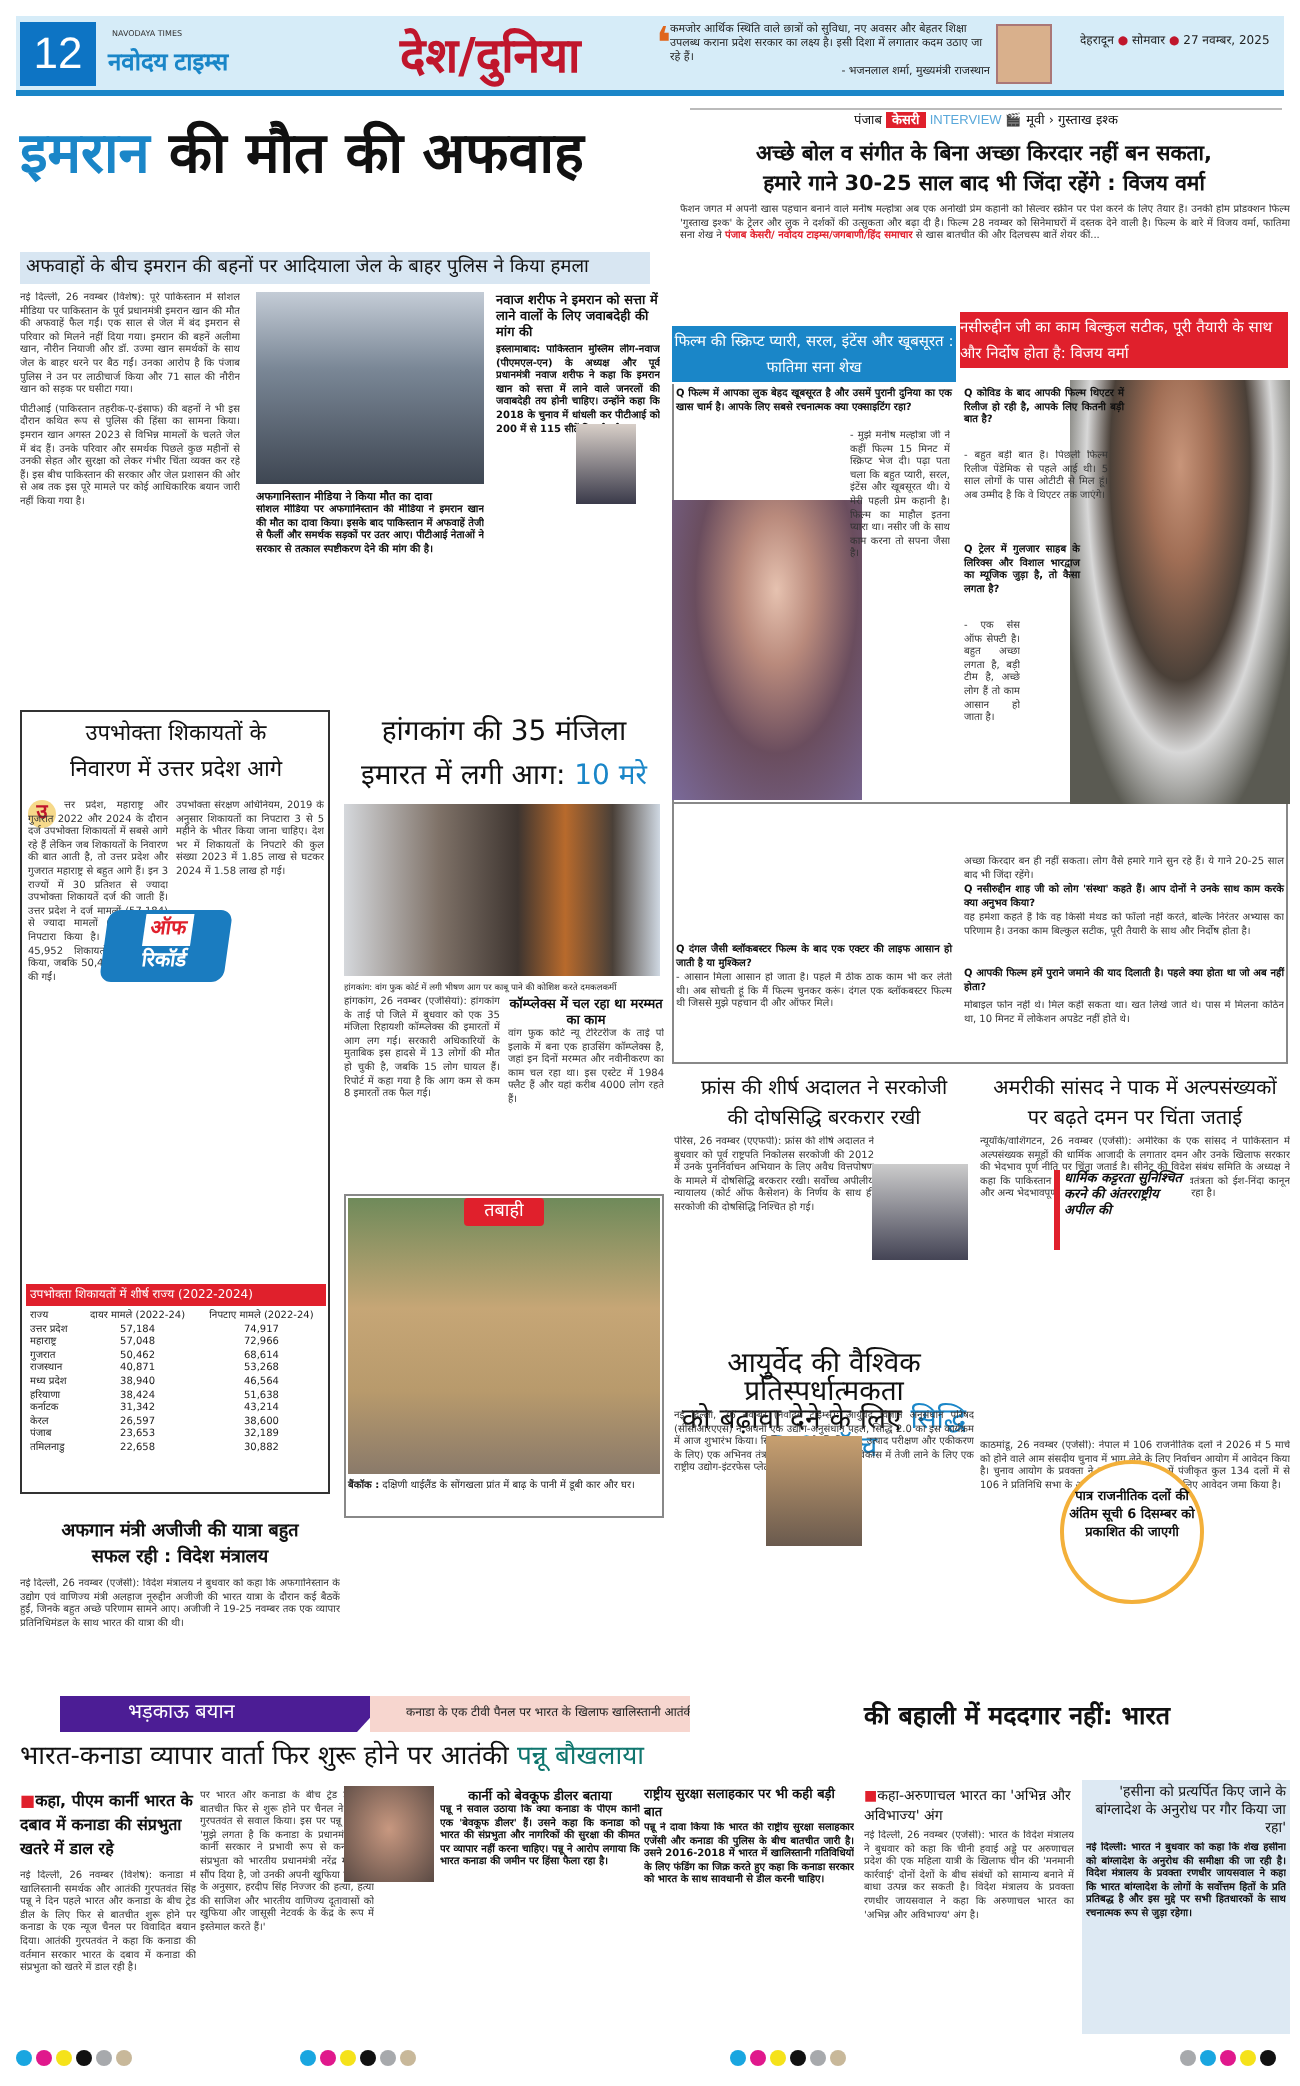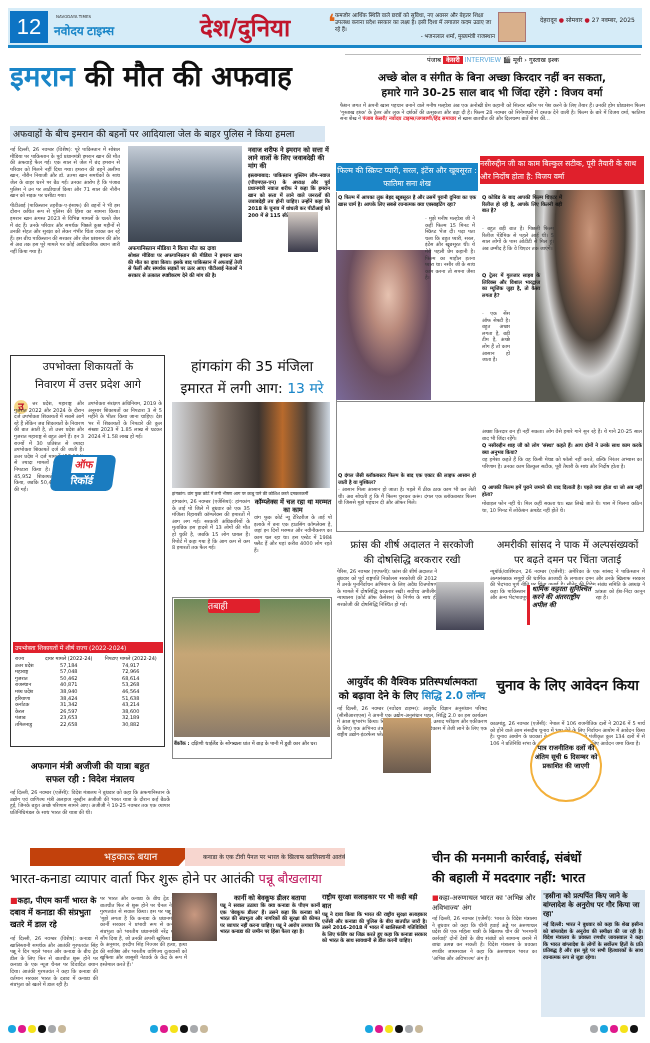--- a/index.html
+++ b/index.html
@@ -20,21 +20,21 @@
 .subhead1{left:10px;top:126px;width:315px;height:16px;background:#d8e6f2;font-size:9.3px;line-height:16px;padding-left:3px}
 .col{font-size:5px;line-height:6.6px;color:#333;text-align:justify}
 .photo{background:#777}
 .caption{font-size:5.5px;font-weight:bold;color:#111}
 .box{border:1.5px solid #333}
 .redbar{background:#e0202c;color:#fff}
 .bluebar{background:#1a86c8;color:#fff}
 table.stats{border-collapse:collapse;font-size:5px;color:#222;width:100%}
 table.stats td,table.stats th{padding:0 2px;line-height:6.6px;font-weight:normal;text-align:left}
 table.stats td.n,table.stats th.n{text-align:center}
-.banner-red{left:30px;top:848px;width:165px;height:18px;background:#c2410c;color:#fff;font-size:10px;line-height:18px;padding-left:74px;clip-path:polygon(0 0,100% 0,90% 100%,0 100%)}
+.banner-red{left:30px;top:848px;width:165px;height:18px;background:#4c1d95;color:#fff;font-size:10px;line-height:18px;padding-left:34px;clip-path:polygon(0 0,100% 0,90% 100%,0 100%)}
 .dots{display:flex;gap:2px}
 .dots span{width:8px;height:8px;border-radius:50%}
 </style>
 </head>
 <body>
 
 <div class="abs masthead"></div>
 <div class="abs pageno">12</div>
 <div class="abs brand">NAVODAYA TIMES</div>
 <div class="abs brand2">नवोदय टाइम्स</div>
@@ -143,33 +143,33 @@
           <td>तमिलनाडु</td>
           <td class="n">22,658</td>
           <td class="n">30,882</td>
         </tr>
     </tbody>
   </table>
 </div>
 
 <div class="abs" style="left:172px;top:355px;width:160px;font-size:14px;line-height:22px;font-weight:normal;text-align:center">
   <div>हांगकांग की 35 मंजिला</div>
-  <div><span>इमारत में लगी आग: </span><span style="color:#1a86c8">13 मरे</span></div>
+  <div><span>इमारत में लगी आग: </span><span style="color:#1a86c8">10 मरे</span></div>
 </div>
 <div class="abs photo" style="left:172px;top:402px;width:158px;height:86px;background:linear-gradient(90deg,#d5d8dc 0%,#7f7268 30%,#3e3530 55%,#b86a2c 70%,#4a4038 85%,#cfd8e2 100%)"></div>
 <div class="abs" style="left:172px;top:490px;width:158px;font-size:4.3px;color:#222">हांगकांग: वांग फुक कोर्ट में लगी भीषण आग पर काबू पाने की कोशिश करते दमकलकर्मी</div>
 <div class="abs col" style="left:172px;top:498px;width:78px;height:95px;overflow:hidden">हांगकांग, 26 नवम्बर (एजेंसियां): हांगकांग के ताई पो जिले में बुधवार को एक 35 मंजिला रिहायशी कॉम्प्लेक्स की इमारतों में आग लग गई। सरकारी अधिकारियों के मुताबिक इस हादसे में 13 लोगों की मौत हो चुकी है, जबकि 15 लोग घायल हैं। रिपोर्ट में कहा गया है कि आग कम से कम 8 इमारतों तक फैल गई।</div>
 <div class="abs" style="left:254px;top:498px;width:78px">
   <div class="caption" style="font-size:6.5px;line-height:8px;text-align:center">कॉम्प्लेक्स में चल रहा था मरम्मत का काम</div>
   <div class="col" style="height:72px;overflow:hidden">वांग फुक कोर्ट न्यू टेरिटरीज के ताई पो इलाके में बना एक हाउसिंग कॉम्प्लेक्स है, जहां इन दिनों मरम्मत और नवीनीकरण का काम चल रहा था। इस एस्टेट में 1984 फ्लैट हैं और यहां करीब 4000 लोग रहते हैं।</div>
 </div>
 
 <div class="abs" style="left:172px;top:597px;width:160px;height:162px;border:1px solid #888"></div>
 <div class="abs photo" style="left:174px;top:599px;width:156px;height:138px;background:linear-gradient(180deg,#6f8a5a 0%,#c6a676 40%,#b89a6c 70%,#8a7a6a 100%)"></div>
-<div class="abs redbar" style="left:208px;top:599px;width:52px;height:14px;font-size:9px;line-height:14px;text-align:left;border-radius:2px">तबाही</div>
+<div class="abs redbar" style="left:232px;top:599px;width:40px;height:14px;font-size:9px;line-height:14px;text-align:center;border-radius:2px">तबाही</div>
 <div class="abs" style="left:174px;top:740px;width:156px;font-size:5px;line-height:6px;color:#222">
   <b>बैंकॉक :</b>
   <span>दक्षिणी थाईलैंड के सोंगखला प्रांत में बाढ़ के पानी में डूबी कार और घर।</span>
 </div>
 
 <div class="abs" style="left:10px;top:760px;width:160px;font-size:9px;line-height:13px;font-weight:bold;text-align:center">
   <div>अफगान मंत्री अजीजी की यात्रा बहुत</div>
   <div>सफल रही : विदेश मंत्रालय</div>
 </div>
 <div class="abs col" style="left:10px;top:789px;width:160px;height:45px;overflow:hidden">नई दिल्ली, 26 नवम्बर (एजेंसी): विदेश मंत्रालय ने बुधवार को कहा कि अफगानिस्तान के उद्योग एवं वाणिज्य मंत्री अलहाज नूरुद्दीन अजीजी की भारत यात्रा के दौरान कई बैठकें हुईं, जिनके बहुत अच्छे परिणाम सामने आए। अजीजी ने 19-25 नवम्बर तक एक व्यापार प्रतिनिधिमंडल के साथ भारत की यात्रा की थी।</div>
@@ -217,64 +217,62 @@
 <div class="abs col" style="left:337px;top:568px;width:100px;height:104px;overflow:hidden">पेरिस, 26 नवम्बर (एएफपी): फ्रांस की शीर्ष अदालत ने बुधवार को पूर्व राष्ट्रपति निकोलस सरकोजी की 2012 में उनके पुनर्निर्वाचन अभियान के लिए अवैध वित्तपोषण के मामले में दोषसिद्धि बरकरार रखी। सर्वोच्च अपीलीय न्यायालय (कोर्ट ऑफ कैसेशन) के निर्णय के साथ ही सरकोजी की दोषसिद्धि निश्चित हो गई।</div>
 <div class="abs photo" style="left:436px;top:582px;width:48px;height:48px;background:linear-gradient(180deg,#ccc,#445)"></div>
 
 <div class="abs" style="left:490px;top:537px;width:155px;font-size:10px;line-height:15px;text-align:center">
   <div>अमरीकी सांसद ने पाक में अल्पसंख्यकों</div>
   <div>पर बढ़ते दमन पर चिंता जताई</div>
 </div>
 <div class="abs col" style="left:490px;top:568px;width:155px;height:104px;overflow:hidden">न्यूयॉर्क/वाशिंगटन, 26 नवम्बर (एजेंसी): अमेरिका के एक सांसद ने पाकिस्तान में अल्पसंख्यक समूहों की धार्मिक आजादी के लगातार दमन और उनके खिलाफ सरकार की भेदभाव पूर्ण नीति पर चिंता जताई है। सीनेट की विदेश संबंध समिति के अध्यक्ष ने कहा कि पाकिस्तान में अल्पसंख्यक समूहों की धार्मिक स्वतंत्रता को ईश-निंदा कानून और अन्य भेदभावपूर्ण नीतियों के जरिए लगातार दबाया जा रहा है।</div>
 <div class="abs" style="left:527px;top:585px;width:68px;height:40px;background:#fff;font-size:6.5px;line-height:8px;font-weight:bold;font-style:italic;border-left:3px solid #e0202c;padding-left:2px">धार्मिक कट्टरता सुनिश्चित करने की अंतरराष्ट्रीय अपील की</div>
 
-<div class="abs" style="left:337px;top:675px;width:150px;font-size:10px;line-height:14px;font-weight:bold;text-align:center">
+<div class="abs" style="left:337px;top:675px;width:150px;font-size:14px;line-height:14px;font-weight:normal;text-align:center">
   <div>आयुर्वेद की वैश्विक प्रतिस्पर्धात्मकता</div>
   <div><span>को बढ़ावा देने के लिए </span><span style="color:#1a86c8">सिद्धि 2.0 लॉन्च</span></div>
 </div>
 <div class="abs col" style="left:337px;top:705px;width:150px;height:135px;overflow:hidden">नई दिल्ली, 26 नवम्बर (नवोदय टाइम्स): आयुर्वेद विज्ञान अनुसंधान परिषद (सीसीआरएएस) ने अपनी एक उद्योग-अनुसंधान पहल, सिद्धि 2.0 का इस कार्यक्रम में आज शुभारंभ किया। सिद्धि 2.0 (औषधि विकास, उत्पाद परीक्षण और एकीकरण के लिए) एक अभिनव तंत्र है जो आयुर्वेदिक उत्पाद विकास में तेजी लाने के लिए एक राष्ट्रीय उद्योग-इंटरफेस प्लेटफार्म है।</div>
 <div class="abs photo" style="left:383px;top:718px;width:48px;height:55px;background:linear-gradient(180deg,#c8a070,#6a5a4e)"></div>
 
 <div class="abs" style="left:490px;top:675px;width:155px;font-size:14px;line-height:20px;font-weight:bold;text-align:center">
-  <div>चुनाव के लिए आवेदन किया</div>
 </div>
 <div class="abs col" style="left:490px;top:720px;width:155px;height:120px;overflow:hidden">काठमांडू, 26 नवम्बर (एजेंसी): नेपाल में 106 राजनीतिक दलों ने 2026 में 5 मार्च को होने वाले आम संसदीय चुनाव में भाग लेने के लिए निर्वाचन आयोग में आवेदन किया है। चुनाव आयोग के प्रवक्ता ने बताया कि आयोग में पंजीकृत कुल 134 दलों में से 106 ने प्रतिनिधि सभा के आगामी चुनाव में भाग लेने के लिए आवेदन जमा किया है।</div>
 <div class="abs" style="left:530px;top:730px;width:72px;height:72px;border-radius:50%;background:#fff;border:2px solid #f3b03a;font-size:6.5px;line-height:9px;text-align:center;padding-top:12px;font-weight:bold">पात्र राजनीतिक दलों की अंतिम सूची 6 दिसम्बर को प्रकाशित की जाएगी</div>
 
 <div class="abs banner-red">भड़काऊ बयान</div>
 <div class="abs" style="left:185px;top:848px;width:160px;height:18px;background:#f7d6cf;font-size:6px;line-height:18px;padding-left:18px;color:#222;white-space:nowrap;overflow:hidden">कनाडा के एक टीवी पैनल पर भारत के खिलाफ खालिस्तानी आतंकी गुरपतवंत सिंह पन्नू ने उगला जहर</div>
 <div class="abs" style="left:10px;top:868px;width:330px;font-size:13px;line-height:22px;white-space:nowrap">
-  <span>भारत-कनाडा व्यापार वार्ता फिर शुरू होने पर आतंकी </span><span style="color:#be185d">पन्नू बौखलाया</span>
+  <span>भारत-कनाडा व्यापार वार्ता फिर शुरू होने पर आतंकी </span><span style="color:#0f766e">पन्नू बौखलाया</span>
 </div>
 
 <div class="abs" style="left:10px;top:895px;width:88px;font-size:8px;line-height:12px;font-weight:bold">
   <span style="color:#e0202c">■</span><span>कहा, पीएम कार्नी भारत के दबाव में कनाडा की संप्रभुता खतरे में डाल रहे</span>
 </div>
 <div class="abs col" style="left:10px;top:935px;width:88px;height:85px;overflow:hidden">नई दिल्ली, 26 नवम्बर (विशेष): कनाडा में खालिस्तानी समर्थक और आतंकी गुरपतवंत सिंह पन्नू ने दिन पहले भारत और कनाडा के बीच ट्रेड डील के लिए फिर से बातचीत शुरू होने पर कनाडा के एक न्यूज चैनल पर विवादित बयान दिया। आतंकी गुरपतवंत ने कहा कि कनाडा की वर्तमान सरकार भारत के दबाव में कनाडा की संप्रभुता को खतरे में डाल रही है।</div>
 <div class="abs col" style="left:100px;top:895px;width:87px;height:125px;overflow:hidden">पर भारत और कनाडा के बीच ट्रेड डील पर बातचीत फिर से शुरू होने पर चैनल ने आतंकी गुरपतवंत से सवाल किया। इस पर पन्नू ने कहा, 'मुझे लगता है कि कनाडा के प्रधानमंत्री मार्क कार्नी सरकार ने प्रभावी रूप से कनाडा की संप्रभुता को भारतीय प्रधानमंत्री नरेंद्र मोदी को सौंप दिया है, जो उनकी अपनी खुफिया एजेंसियों के अनुसार, हरदीप सिंह निज्जर की हत्या, हत्या की साजिश और भारतीय वाणिज्य दूतावासों को खुफिया और जासूसी नेटवर्क के केंद्र के रूप में इस्तेमाल करते हैं।'</div>
 <div class="abs photo" style="left:172px;top:893px;width:45px;height:48px;background:radial-gradient(ellipse at 50% 45%,#c89880,#5a4a44)"></div>
 <div class="abs" style="left:220px;top:893px;width:100px">
   <div class="caption" style="font-size:6.5px;text-align:center">कार्नी को बेवकूफ डीलर बताया</div>
   <div class="col" style="font-weight:bold;color:#111;height:110px;overflow:hidden">पन्नू ने सवाल उठाया कि क्या कनाडा के पीएम कार्नी एक 'बेवकूफ डीलर' हैं। उसने कहा कि कनाडा को भारत की संप्रभुता और नागरिकों की सुरक्षा की कीमत पर व्यापार नहीं करना चाहिए। पन्नू ने आरोप लगाया कि भारत कनाडा की जमीन पर हिंसा फैला रहा है।</div>
 </div>
 <div class="abs" style="left:322px;top:893px;width:105px">
   <div class="caption" style="font-size:6.5px;line-height:9px;">राष्ट्रीय सुरक्षा सलाहकार पर भी कही बड़ी बात</div>
   <div class="col" style="font-weight:bold;color:#111;height:95px;overflow:hidden">पन्नू ने दावा किया कि भारत की राष्ट्रीय सुरक्षा सलाहकार एजेंसी और कनाडा की पुलिस के बीच बातचीत जारी है। उसने 2016-2018 में भारत में खालिस्तानी गतिविधियों के लिए फंडिंग का जिक्र करते हुए कहा कि कनाडा सरकार को भारत के साथ सावधानी से डील करनी चाहिए।</div>
 </div>
 
 <div class="abs" style="left:432px;top:848px;width:212px;font-size:12.5px;line-height:20px;font-weight:bold">
-  <div>चीन की मनमानी कार्रवाई, संबंधों</div>
   <div>की बहाली में मददगार नहीं: भारत</div>
 </div>
 <div class="abs" style="left:432px;top:893px;width:105px;font-size:7px;line-height:10px">
   <span style="color:#e0202c">■</span><span>कहा-अरुणाचल भारत का 'अभिन्न और अविभाज्य' अंग</span>
 </div>
 <div class="abs col" style="left:432px;top:915px;width:105px;height:100px;overflow:hidden">नई दिल्ली, 26 नवम्बर (एजेंसी): भारत के विदेश मंत्रालय ने बुधवार को कहा कि चीनी हवाई अड्डे पर अरुणाचल प्रदेश की एक महिला यात्री के खिलाफ चीन की 'मनमानी कार्रवाई' दोनों देशों के बीच संबंधों को सामान्य बनाने में बाधा उत्पन्न कर सकती है। विदेश मंत्रालय के प्रवक्ता रणधीर जायसवाल ने कहा कि अरुणाचल भारत का 'अभिन्न और अविभाज्य' अंग है।</div>
 <div class="abs" style="left:541px;top:890px;width:104px;height:127px;background:#dde9f3;padding:2px">
-  <div style="font-size:7px;line-height:9px;font-weight:bold;text-align:left">'हसीना को प्रत्यर्पित किए जाने के बांग्लादेश के अनुरोध पर गौर किया जा रहा'</div>
+  <div style="font-size:7px;line-height:9px;font-weight:normal;text-align:right">'हसीना को प्रत्यर्पित किए जाने के बांग्लादेश के अनुरोध पर गौर किया जा रहा'</div>
   <div class="col" style="font-weight:bold;color:#111;height:88px;overflow:hidden;margin-top:2px">नई दिल्ली: भारत ने बुधवार को कहा कि शेख हसीना को बांग्लादेश के अनुरोध की समीक्षा की जा रही है। विदेश मंत्रालय के प्रवक्ता रणधीर जायसवाल ने कहा कि भारत बांग्लादेश के लोगों के सर्वोत्तम हितों के प्रति प्रतिबद्ध है और इस मुद्दे पर सभी हितधारकों के साथ रचनात्मक रूप से जुड़ा रहेगा।</div>
 </div>
 
 <div class="abs dots" style="left:8px;top:1025px">
   <span style="background:#19a6e0"></span>
   <span style="background:#e0188c"></span>
   <span style="background:#f5e21a"></span>
   <span style="background:#111"></span>
   <span style="background:#a7a9ac"></span>
   <span style="background:#c8b89a"></span>

